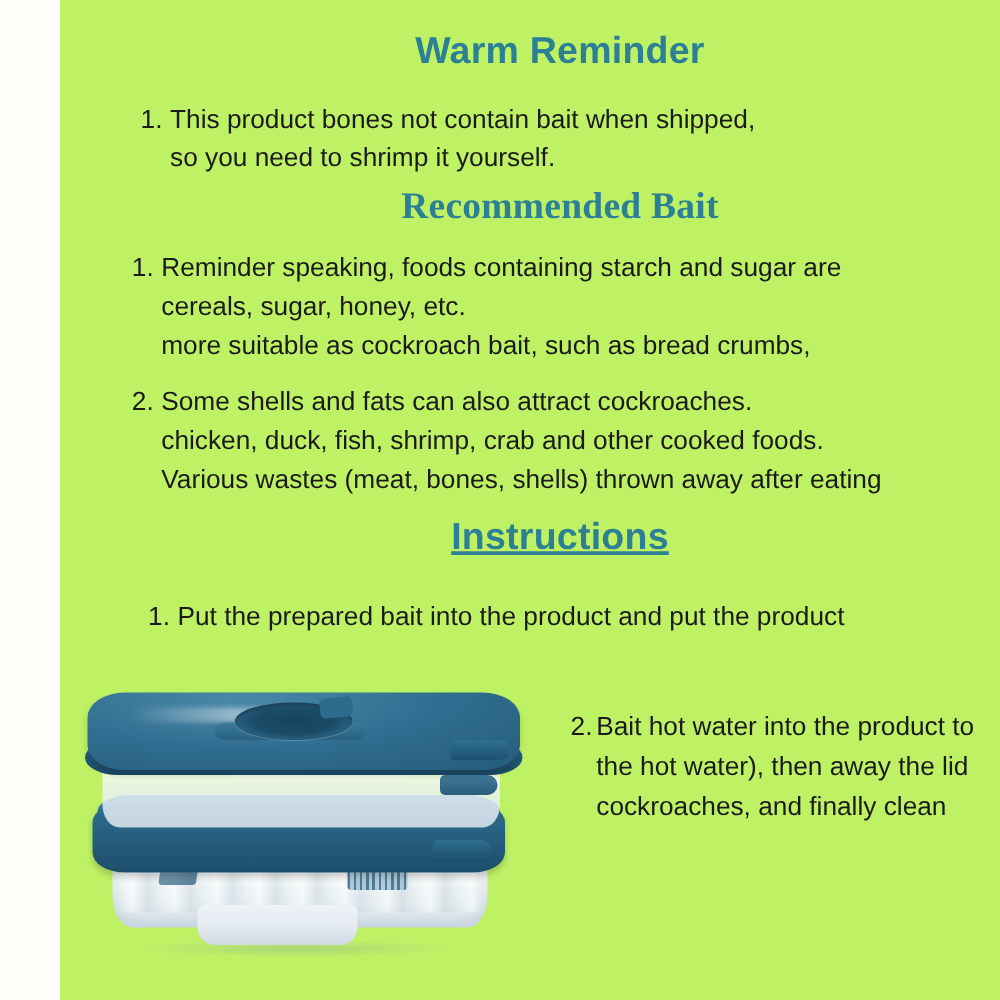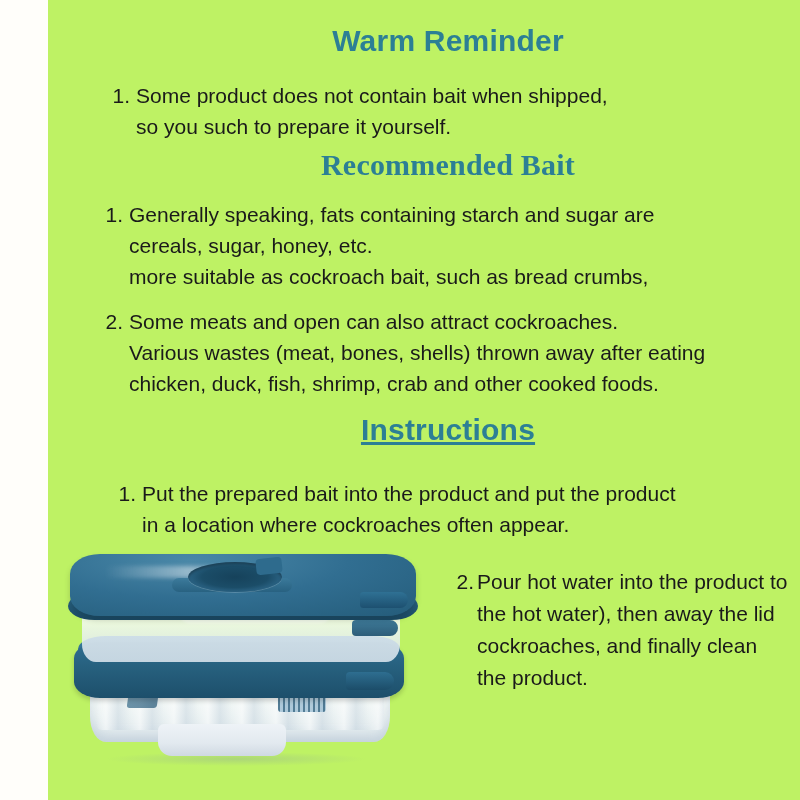--- a/index.html
+++ b/index.html
@@ -304,67 +304,65 @@
 <body>
 
 <div class="page">
 
   <div class="heading heading-warm">Warm Reminder</div>
 
   <div class="list-block block-warm">
     <div class="list-item">
       <span class="marker">1.</span>
       <span class="body">
-        <span class="ln">Some product does not contain bait when shipped,</span>
-        <span class="ln">so you such to prepare it yourself.</span>
+        <span class="ln">This product bones not contain bait when shipped,</span>
+        <span class="ln">so you need to shrimp it yourself.</span>
       </span>
     </div>
   </div>
 
   <div class="heading heading-recommended">Recommended Bait</div>
 
   <div class="list-block block-bait">
     <div class="list-item">
       <span class="marker">1.</span>
       <span class="body">
-        <span class="ln">Generally speaking, fats containing starch and sugar are</span>
+        <span class="ln">Reminder speaking, foods containing starch and sugar are</span>
         <span class="ln">cereals, sugar, honey, etc.</span>
         <span class="ln">more suitable as cockroach bait, such as bread crumbs,</span>
       </span>
     </div>
     <div class="list-item">
       <span class="marker">2.</span>
       <span class="body">
-        <span class="ln">Some meats and open can also attract cockroaches.</span>
+        <span class="ln">Some shells and fats can also attract cockroaches.</span>
+        <span class="ln">chicken, duck, fish, shrimp, crab and other cooked foods.</span>
         <span class="ln">Various wastes (meat, bones, shells) thrown away after eating</span>
-        <span class="ln">chicken, duck, fish, shrimp, crab and other cooked foods.</span>
       </span>
     </div>
   </div>
 
   <div class="heading heading-instructions">Instructions</div>
 
   <div class="list-block block-instr1">
     <div class="list-item">
       <span class="marker">1.</span>
       <span class="body">
         <span class="ln">Put the prepared bait into the product and put the product</span>
-        <span class="ln">in a location where cockroaches often appear.</span>
       </span>
     </div>
   </div>
 
   <div class="list-block block-instr2">
     <div class="list-item">
       <span class="marker">2.</span>
       <span class="body">
-        <span class="ln">Pour hot water into the product to</span>
+        <span class="ln">Bait hot water into the product to</span>
         <span class="ln">the hot water), then away the lid</span>
         <span class="ln">cockroaches, and finally clean</span>
-        <span class="ln">the product.</span>
       </span>
     </div>
   </div>
 
   <div class="product-photo" aria-label="Two stacked square transparent cockroach trap containers with dark blue lids">
     <div class="stage">
       <div class="photo-shadow"></div>
 
       <div class="cont-lower-body">
         <div class="ribs"></div>

